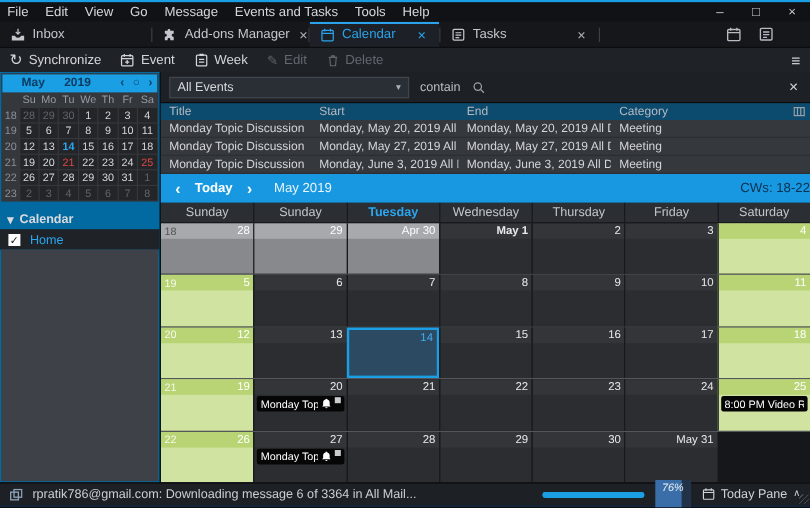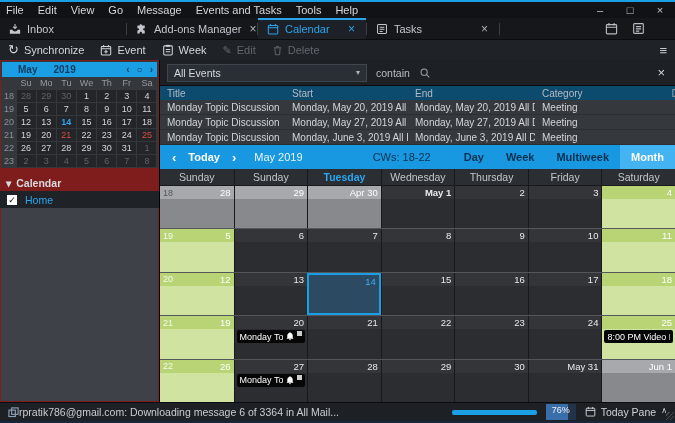--- a/index.html
+++ b/index.html
@@ -36,21 +36,21 @@
   .toolbar { height:20px; background:#1f2227; display:flex; align-items:center; gap:16px; padding:0 8px; flex:none; }
   .tbtn { display:flex; align-items:center; gap:5px; color:#d4d7da; }
   .tbtn.disabled { color:#63676e; }
   .sync-glyph { font-size:13px; line-height:12px; }
   .hamburger { margin-left:auto; color:#c7cacf; font-size:13px; }
 
   
   .bodyrow { height:342px; display:flex; flex:none; }
 
   
-  .sidebar { width:160px; background:#7f1d1d; border-right:1px solid #000; display:flex; flex-direction:column; flex:none; }
+  .sidebar { width:134px; background:#0369a1; border-right:1px solid #000; display:flex; flex-direction:column; flex:none; }
   .minical { margin:1px; background:#34373c; padding:1px; flex:none; }
   .mc-head { height:15px; background:#1b9fe4; color:#0a3a5e; font-weight:bold; font-size:10px;
              display:flex; align-items:center; padding:0 4px; }
   .mc-month { margin-left:12px; } .mc-year { margin-left:16px; }
   .mc-nav { margin-left:auto; display:flex; gap:7px; align-items:center; font-size:10px; }
   .mc-grid { }
   .mc-row { display:grid; grid-template-columns:14px repeat(7,1fr); }
   .mc-dh { height:12px; display:flex; align-items:center; justify-content:center; color:#979ba2; font-size:9px; }
   .mc-wn { height:13px; display:flex; align-items:center; justify-content:center; color:#8b9097; font-size:9px; }
   .mc-day { height:12px; margin:0.5px; background:#232529; display:flex; align-items:center; justify-content:center;
@@ -125,25 +125,25 @@
   .mcell.today { background:#2c4a61; border:2px solid #1b9fe4; }
   .mcell.today .strip { background:transparent; }
   .mcell.today .dlabel { color:#3fb0f5; }
   .pill { margin:1px 2px 0 2px; height:13px; background:#060606; border-radius:2px; color:#fff; font-size:9px;
           display:flex; align-items:center; padding:0 3px; gap:3px; flex:none; }
   .pill .ptitle { white-space:nowrap; overflow:hidden; flex:1; }
   .pill .sq { width:5px; height:5px; background:#caccce; flex:none; align-self:flex-start; margin-top:1px; }
 
   
   .statusbar { height:19px; background:#1d2025; border-top:1px solid #0c0d10; display:flex; align-items:center;
-               gap:0; padding:0 8px; font-size:10.5px; color:#caced3; flex:none; position:relative; }
+               gap:8px; padding:0 8px; font-size:10.5px; color:#caced3; flex:none; position:relative; }
   .status-msg { white-space:nowrap; overflow:hidden; }
   .status-right { margin-left:auto; display:flex; align-items:center; gap:9px; }
   .progress { width:85px; height:5px; background:#1b9fe4; border-radius:2px; }
-  .pct-badge { position:relative; width:30px; height:16px; background:#223349; overflow:hidden; }
+  .pct-badge { position:relative; width:30px; height:24px; background:#223349; overflow:hidden;font-style:italic; }
   .pct-fill { position:absolute; left:0; top:0; bottom:0; background:#3a6ea8; }
   .pct-label { position:relative; display:block; text-align:center; font-size:9px; line-height:12px; color:#eef1f5; }
   .todaypane { display:flex; align-items:flex-start; gap:5px; color:#cfd2d6; }
   .tp-chev { font-size:8px; }
   .grip { position:absolute; right:1px; bottom:1px; width:8px; height:8px;
           background:repeating-linear-gradient(135deg, transparent 0 2px, #4a4e54 2px 3px); }
   .bottom-strip { height:2px; background:#14273d; flex:none; }
 </style>
 </head>
 <body>
@@ -426,26 +426,20 @@
       </div>
 
       <div class="navbar">
         <div class="nav-left">
           <span class="nav-arrow">‹</span>
           <span class="nav-today">Today</span>
           <span class="nav-arrow">›</span>
         </div>
         <span class="nav-title">May 2019</span>
         <span class="nav-cw">CWs: 18-22</span>
-        <div class="nav-views" id="nav-views">
-            <div class="nav-view">Day</div>
-            <div class="nav-view">Week</div>
-            <div class="nav-view">Multiweek</div>
-            <div class="nav-view active">Month</div>
-          </div>
       </div>
 
       <div class="dayhead" id="day-head">
           <div class="dh-cell">Sunday</div>
           <div class="dh-cell">Sunday</div>
           <div class="dh-cell active">Tuesday</div>
           <div class="dh-cell">Wednesday</div>
           <div class="dh-cell">Thursday</div>
           <div class="dh-cell">Friday</div>
           <div class="dh-cell">Saturday</div>
@@ -648,25 +642,20 @@
               </div>
             </div>
             <div class="mcell in">
               <div class="strip">
                 <span class="dlabel">30</span>
               </div>
             </div>
             <div class="mcell in">
               <div class="strip">
                 <span class="dlabel">May 31</span>
-              </div>
-            </div>
-            <div class="mcell out">
-              <div class="strip">
-                <span class="dlabel">Jun 1</span>
               </div>
             </div>
           </div>
         </div>
     </div>
   </div>
 
   <div class="statusbar">
     <span class="ic" style="color:#8fa3b8;">
       <svg width="11" height="11" viewBox="0 0 12 12">

